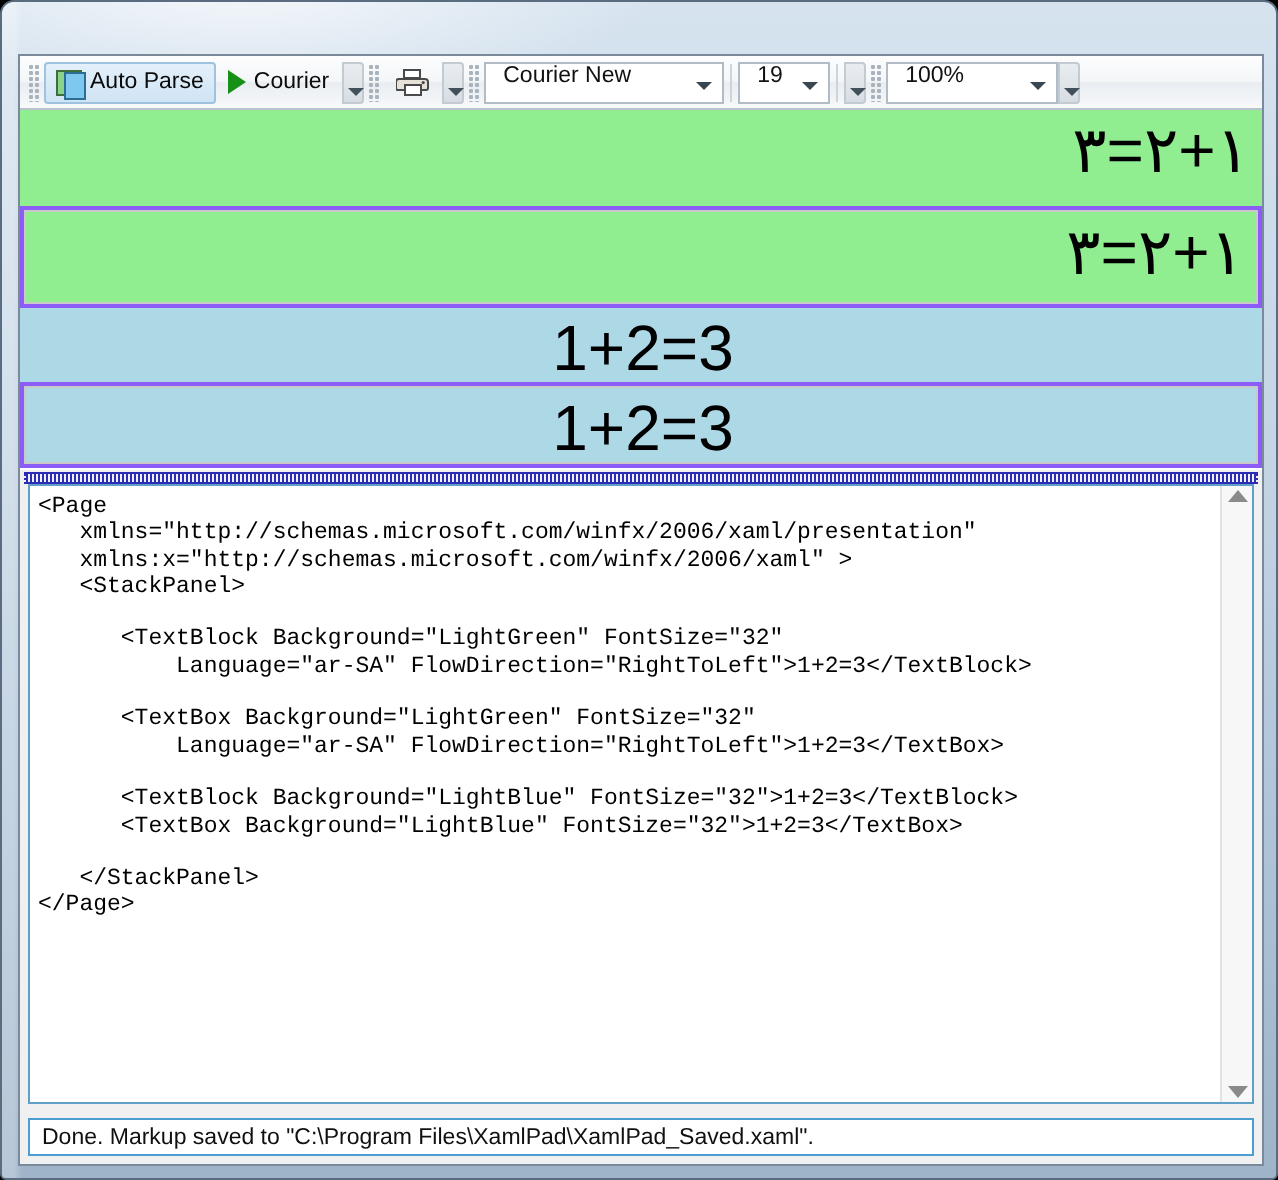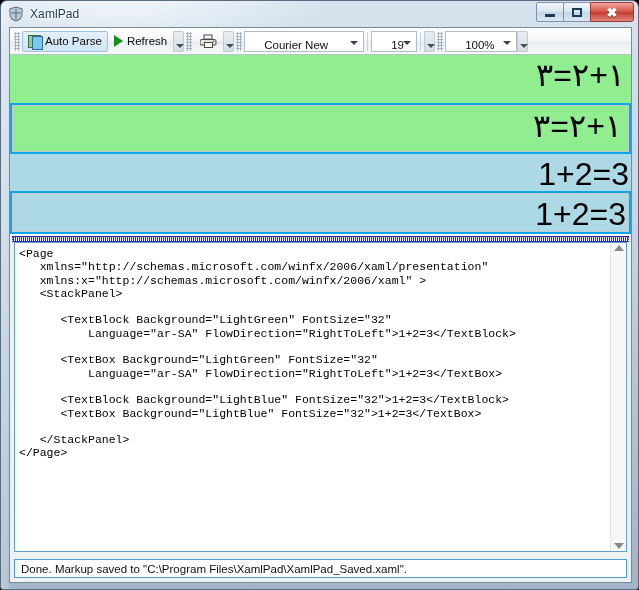--- a/index.html
+++ b/index.html
@@ -154,60 +154,60 @@
   }
   .ico-print { width:17px;height:14px; }
   .ico-hide { width:14px;height:12px; background:linear-gradient(180deg,#e8ecef 0 45%, #8e9aa4 45% 100%);
               border:1px solid #555f68; }
   .ico-hide::after{content:"";position:absolute;left:5px;top:6px;width:3px;height:3px;background:#2a3138;border-radius:50%;}
 
   .combo {
     height: 21px;
     background: #ffffff;
     border: 1px solid #b1bcc6;
-    display: flex; align-items: flex-end;
-    padding-left: 19px;
+    display: flex; align-items: flex-start;
+    padding-left: 9px;
     position: relative;
     flex: 0 0 auto;
   }
   .combo .label { font-size: 11.5px; color:#111; white-space:nowrap; }
   .combo .arrow {
     position:absolute; right:5px; top:9px;
     width:0;height:0;border-left:4px solid transparent;border-right:4px solid transparent;
     border-top:4px solid #3a4650;
   }
   #combo-font { width: 120px; }
   #combo-size { width: 46px; }
-  #combo-zoom { width: 72px; }
+  #combo-zoom { width: 86px; }
   .sep { width:1px; height:19px; background:#cdd5dc; margin:0 3px; flex:0 0 auto; }
 
   
   #preview {
     flex: 0 0 auto;
     height: 180px;
-    background: #0ea5e9;
+    background: #8b5cf6;
     border-bottom: 1px solid #ffffff;
     overflow: hidden;
     position: relative;
   }
   #stackpanel { width: 100%; height: 100%; display:flex; flex-direction:column; }
 
   .render-block {
     font-family: "Liberation Sans", sans-serif;
     font-size: 32px;
     line-height: 1.22;
     color: #000;
     padding: 1px 2px;
     white-space: nowrap;
     overflow: hidden;
   }
   .bg-green { background: #90ee90; }
   .bg-blue  { background: #add8e6; }
   .rtl { direction: rtl; text-align: right; padding-right: 6px; }
-  .ltr { direction: ltr; text-align: right;  padding-left: 4px; }
+  .ltr { direction: ltr; text-align: center;  padding-left: 4px; }
   .as-textbox {
     border: 1px solid #c9c9c9;
     margin: 2px 2px;
   }
 
   
   #splitter {
     flex: 0 0 auto;
     height: 7px;
     background: #f0f0f0;
@@ -275,56 +275,34 @@
     color: #101010;
     white-space: nowrap;
     overflow: hidden;
   }
 </style>
 </head>
 <body>
 
 <div id="window">
 
-  <div id="titlebar">
-    <span id="app-icon">
-      <svg width="16" height="16" viewBox="0 0 16 16">
-        <path d="M8 1 L14 3 L14 8 Q14 13 8 15 Q2 13 2 8 L2 3 Z" fill="#dfe8f0" stroke="#5c6f82" stroke-width="1.1"></path>
-        <path d="M8 2.2 L12.9 3.8 L12.9 8 Q12.9 12.2 8 13.8 Q3.1 12.2 3.1 8 L3.1 3.8 Z" fill="#98a9b9" opacity=".55"></path>
-        <path d="M8 2.2 L8 13.8 M3.1 7 L12.9 7" stroke="#5c6f82" stroke-width="1"></path>
-      </svg>
-    </span>
-    <span id="title-text">XamlPad</span>
-
-    <div id="caption-buttons">
-      <div class="capbtn">
-        <span class="glyph-min"></span>
-      </div>
-      <div class="capbtn">
-        <span class="glyph-max"></span>
-      </div>
-      <div class="capbtn close">
-        <span class="glyph-close">✖</span>
-      </div>
-    </div>
-  </div>
 
   <div id="client">
 
     <div id="toolbar">
       <span class="grip"></span>
 
       <div class="tb-btn checked">
         <span class="ico ico-autoparse"></span>
         <span>Auto Parse</span>
       </div>
 
       <div class="tb-btn">
         <span class="ico ico-refresh"></span>
-        <span>Refresh</span>
+        <span>Courier</span>
       </div>
 
       <span class="overflow"></span>
       <span class="grip"></span>
 
       <div class="tb-btn">
         <span class="ico ico-print">
           <svg width="17" height="14" viewBox="0 0 17 14">
             <rect x="4" y="1" width="8" height="4" fill="#fff" stroke="#4a4a4a" stroke-width="1"></rect>
             <path d="M1.5 5.5 h13 a1.5 1.5 0 0 1 1.5 1.5 v3 a1 1 0 0 1 -1 1 h-14 a1 1 0 0 1 -1 -1 v-3 a1.5 1.5 0 0 1 1.5 -1.5 z" fill="#e6e2d8" stroke="#4a4a4a" stroke-width="1"></path>

